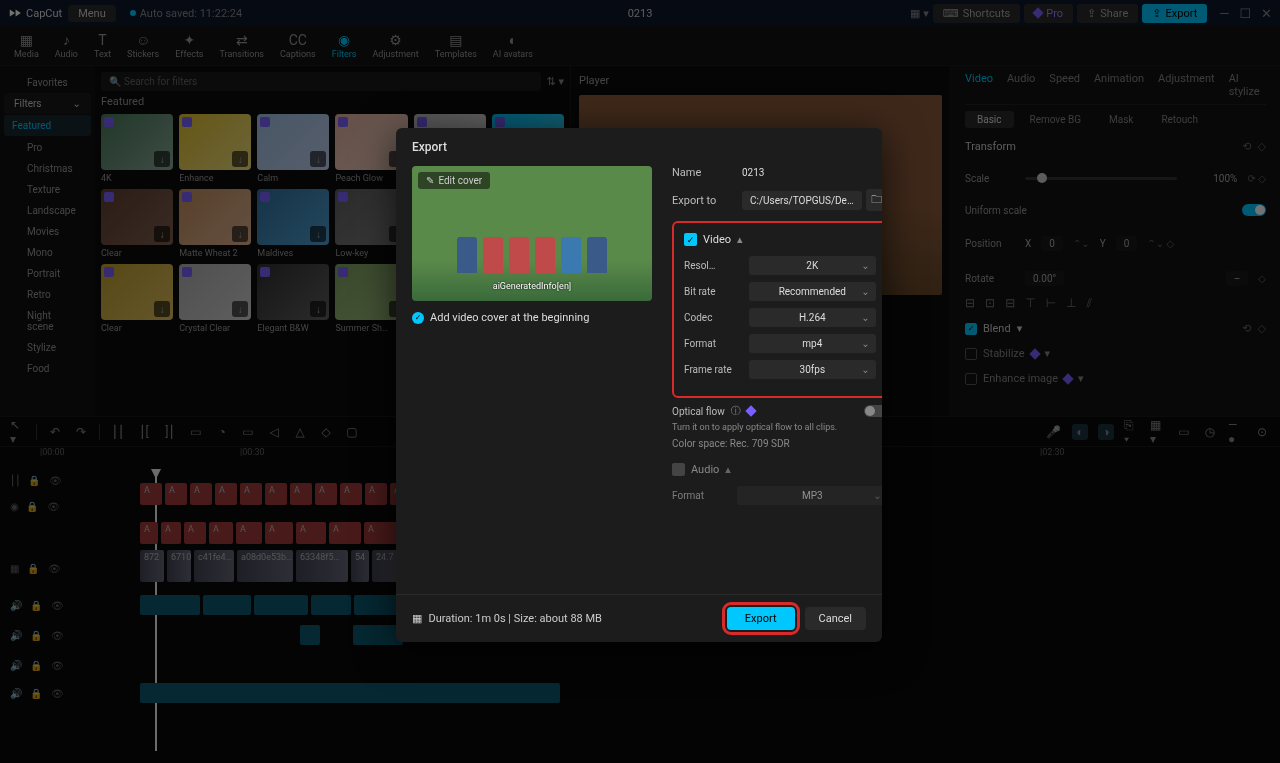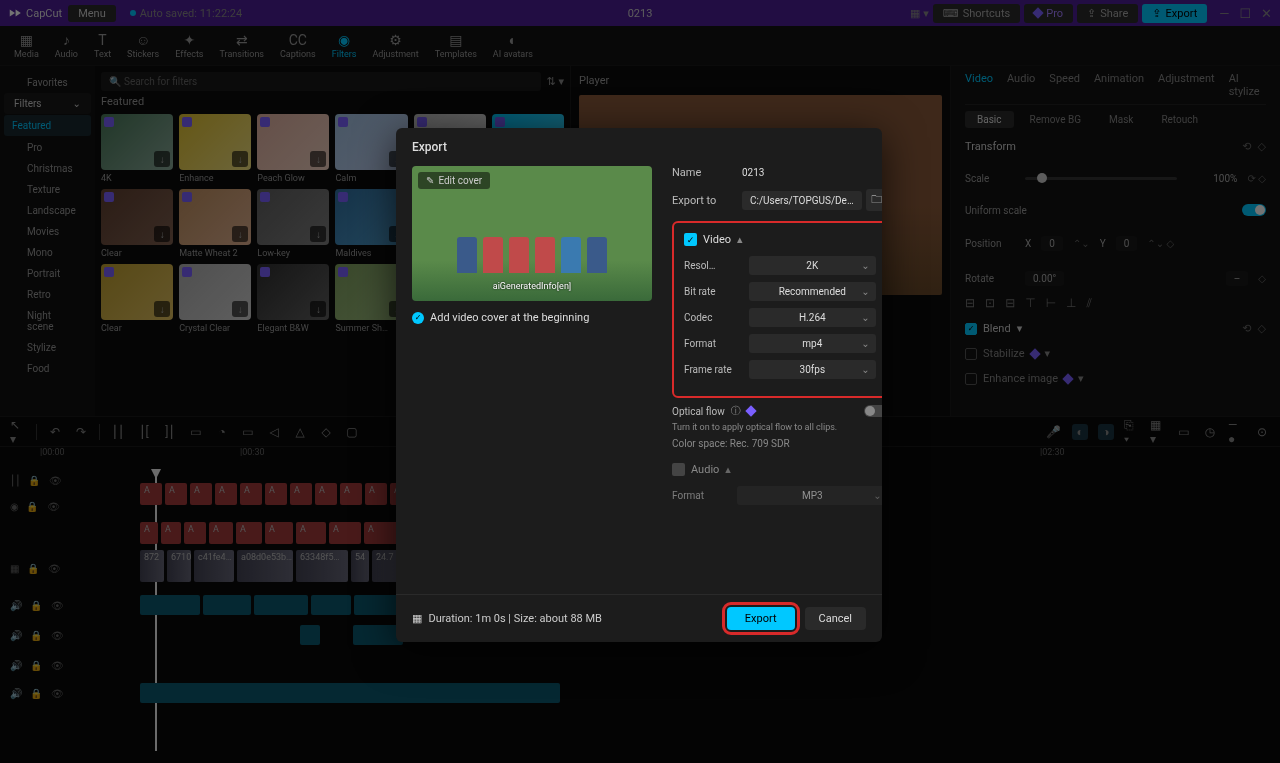--- a/index.html
+++ b/index.html
@@ -2,21 +2,21 @@
 <html><head>
 <meta charset="utf-8">
 <style>
 * { margin: 0; padding: 0; box-sizing: border-box; font-family: -apple-system, BlinkMacSystemFont, "Segoe UI", Roboto, sans-serif; }
 body { background: #0a0a0a; color: #aaa; font-size: 11px; width: 1280px; height: 763px; overflow: hidden; position: relative; }
 
 
 .bg-dim { position: absolute; inset: 0; background: rgba(0,0,0,0.55); pointer-events: none; z-index: 1; }
 
 
-.titlebar { height: 26px; background: #4c1d95; display: flex; align-items: center; padding: 0 8px; gap: 6px; font-size: 11px; position: relative; }
+.titlebar { height: 26px; background: #0f172a; display: flex; align-items: center; padding: 0 8px; gap: 6px; font-size: 11px; position: relative; }
 .logo { color: #ddd; display: flex; align-items: center; gap: 4px;}
 .logo svg { width: 14px; height: 14px; }
 .menu-btn { background: #2a2a2a; padding: 2px 10px; border-radius: 3px; color: #ccc; }
 .auto-saved { color: #888; margin-left: 8px; display: flex; align-items: center; gap: 4px;}
 .auto-saved .dot { width: 6px; height: 6px; background: #00c8ff; border-radius: 50%; }
 .title-center { position: absolute; left: 50%; transform: translateX(-50%); color: #ccc; }
 .titlebar-right { margin-left: auto; display: flex; gap: 4px; align-items: center; }
 .tb-btn { background: #2a2a2a; padding: 3px 10px; border-radius: 3px; display: flex; align-items: center; gap: 4px; }
 .tb-btn.pro { color: #a37dff; }
 .tb-btn.export { background: #00c8ff; color: #000; }
@@ -248,50 +248,50 @@
     <div class="filter-grid" id="filter-grid">
         <div class="filter-card">
           <div class="filter-thumb" style="background:linear-gradient(135deg,#4a7a5a,#8aaa9a)"></div>
           <div class="filter-name">4K</div>
         </div>
         <div class="filter-card">
           <div class="filter-thumb" style="background:linear-gradient(135deg,#e0c030,#f0e080)"></div>
           <div class="filter-name">Enhance</div>
         </div>
         <div class="filter-card">
+          <div class="filter-thumb" style="background:linear-gradient(135deg,#a0c0e0,#c0d0f0)"></div>
+          <div class="filter-name">Calm</div>
+        </div>
+        <div class="filter-card">
           <div class="filter-thumb" style="background:linear-gradient(135deg,#e0b0a0,#f0d0c0)"></div>
           <div class="filter-name">Peach Glow</div>
         </div>
         <div class="filter-card">
-          <div class="filter-thumb" style="background:linear-gradient(135deg,#a0c0e0,#c0d0f0)"></div>
-          <div class="filter-name">Calm</div>
-        </div>
-        <div class="filter-card">
           <div class="filter-thumb" style="background:linear-gradient(135deg,#c0c0c0,#e0e0e0)"></div>
           <div class="filter-name"></div>
         </div>
         <div class="filter-card">
           <div class="filter-thumb" style="background:linear-gradient(135deg,#00c8ff,#40d8ff)"></div>
           <div class="filter-name"></div>
         </div>
         <div class="filter-card">
           <div class="filter-thumb" style="background:linear-gradient(135deg,#604030,#806050)"></div>
           <div class="filter-name">Clear</div>
         </div>
         <div class="filter-card">
           <div class="filter-thumb" style="background:linear-gradient(135deg,#c09060,#e0b090)"></div>
           <div class="filter-name">Matte Wheat 2</div>
         </div>
         <div class="filter-card">
+          <div class="filter-thumb" style="background:linear-gradient(135deg,#3070a0,#50a0d0)"></div>
+          <div class="filter-name">Maldives</div>
+        </div>
+        <div class="filter-card">
           <div class="filter-thumb" style="background:linear-gradient(135deg,#606060,#808080)"></div>
           <div class="filter-name">Low-key</div>
-        </div>
-        <div class="filter-card">
-          <div class="filter-thumb" style="background:linear-gradient(135deg,#3070a0,#50a0d0)"></div>
-          <div class="filter-name">Maldives</div>
         </div>
         <div class="filter-card">
           <div class="filter-thumb" style="background:linear-gradient(135deg,#303030,#505050)"></div>
           <div class="filter-name"></div>
         </div>
         <div class="filter-card">
           <div class="filter-thumb" style="background:linear-gradient(135deg,#404040,#606060)"></div>
           <div class="filter-name"></div>
         </div>
         <div class="filter-card">

